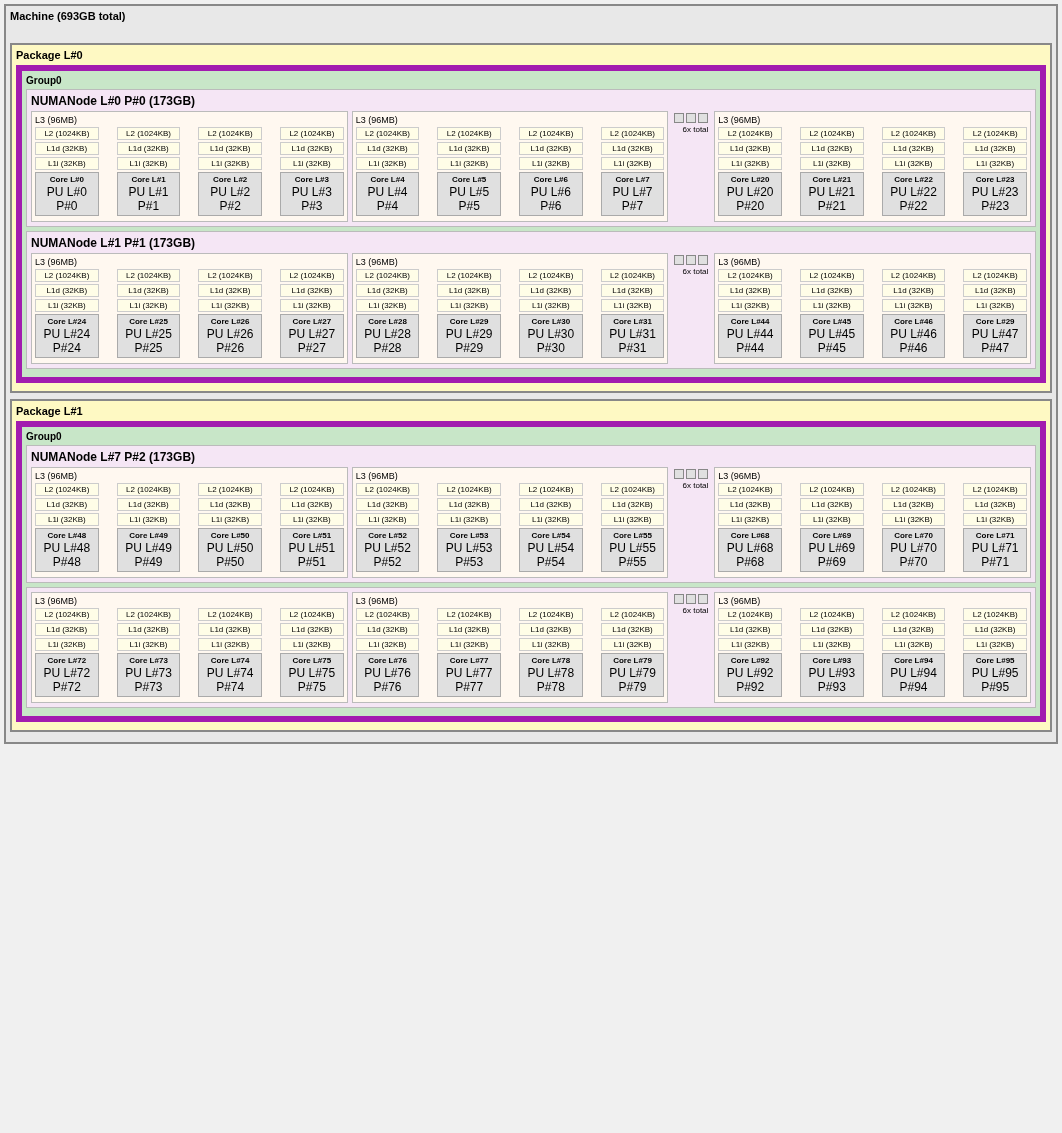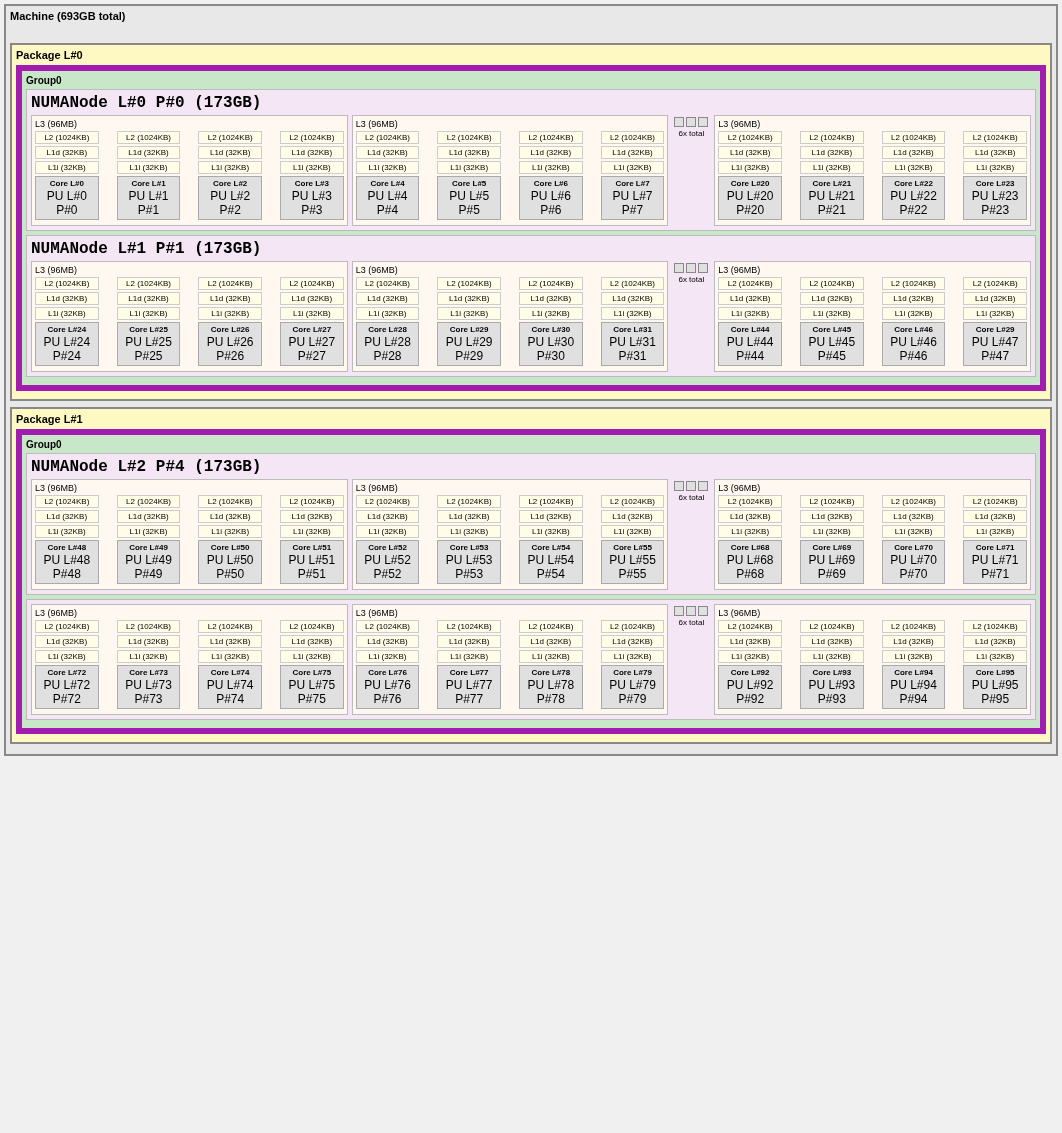--- a/index.html
+++ b/index.html
@@ -42,24 +42,23 @@
       font-weight: bold;
       margin-bottom: 3px;
     }
     .numa-box {
       border: 1px solid #bbb;
       background: #f5e6f5;
       padding: 4px;
       margin-bottom: 4px;
     }
     .numa-title {
-      font-size: 16px;
+      font-size: 12px;
       font-weight: bold;
       margin-bottom: 3px;
-      font-family: Liberation Mono, monospace;
     }
     .numa-inner {
       display: flex;
       gap: 4px;
       align-items: flex-start;
     }
     .cache-group {
       border: 1px solid #bbb;
       background: #fff8f0;
       padding: 3px;
@@ -96,21 +95,21 @@
       font-size: 8px;
       font-weight: bold;
       margin-bottom: 1px;
     }
     .pu-label {
       font-size: 12px;
     }
     .middle-indicator {
       display: flex;
       flex-direction: column;
-      align-items: center;
+      align-items: flex-end;
       justify-content: flex-start;
       padding: 2px;
       min-width: 30px;
     }
     .boxes-row {
       display: flex;
       gap: 2px;
       margin-bottom: 2px;
     }
     .small-box {
@@ -394,21 +393,21 @@
               </div>
             </div>
           </div>
         </div>
       </div>
       <div class="package-box">
         <div class="package-title">Package L#1</div>
         <div class="group-box">
           <div class="group-title">Group0</div>
           <div class="numa-box">
-            <div class="numa-title">NUMANode L#2 P#4 (173GB)</div>
+            <div class="numa-title">NUMANode L#7 P#2 (173GB)</div>
             <div class="numa-inner">
               <div class="cache-group">
                 <div class="l3-label">L3 (96MB)</div>
                 <div class="cache-row">
                   <div class="cache-cell">L2 (1024KB)</div>
                   <div class="cache-cell">L2 (1024KB)</div>
                   <div class="cache-cell">L2 (1024KB)</div>
                   <div class="cache-cell">L2 (1024KB)</div>
                 </div>
                 <div class="cache-row">

